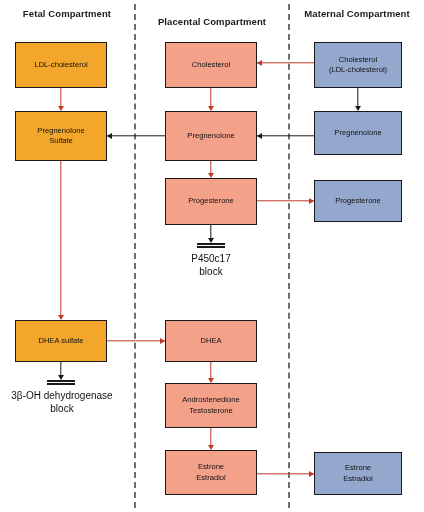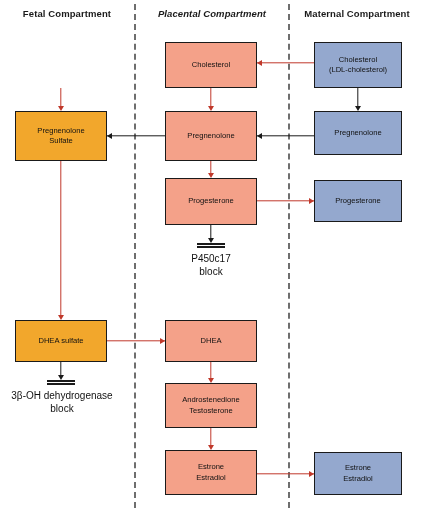--- a/index.html
+++ b/index.html
@@ -87,23 +87,26 @@
 </style>
 </head>
 <body>
 
 <div id="canvas">
 
   <div class="divider" style="left:134px;top:4px;height:504px;"></div>
   <div class="divider" style="left:288px;top:4px;height:504px;"></div>
 
   <div class="col-header" style="left:4px;top:8px;width:126px;">Fetal Compartment</div>
-  <div class="col-header" style="left:138px;top:8px;width:148px;font-style:italic;">Placental Compartment</div>
+  <div class="col-header" style="left:138px;top:16px;width:148px;">Placental Compartment</div>
   <div class="col-header" style="left:292px;top:8px;width:130px;">Maternal Compartment</div>
 
+  <div class="node orange" style="left:15px;top:42px;width:92px;height:46px;">
+    <span>LDL-cholesterol</span>
+  </div>
 
   <div class="node orange" style="left:15px;top:111px;width:92px;height:50px;">
     <span>Pregnenolone
 Sulfate</span>
   </div>
 
   <div class="node orange" style="left:15px;top:320px;width:92px;height:42px;">
     <span>DHEA sulfate</span>
   </div>
 

